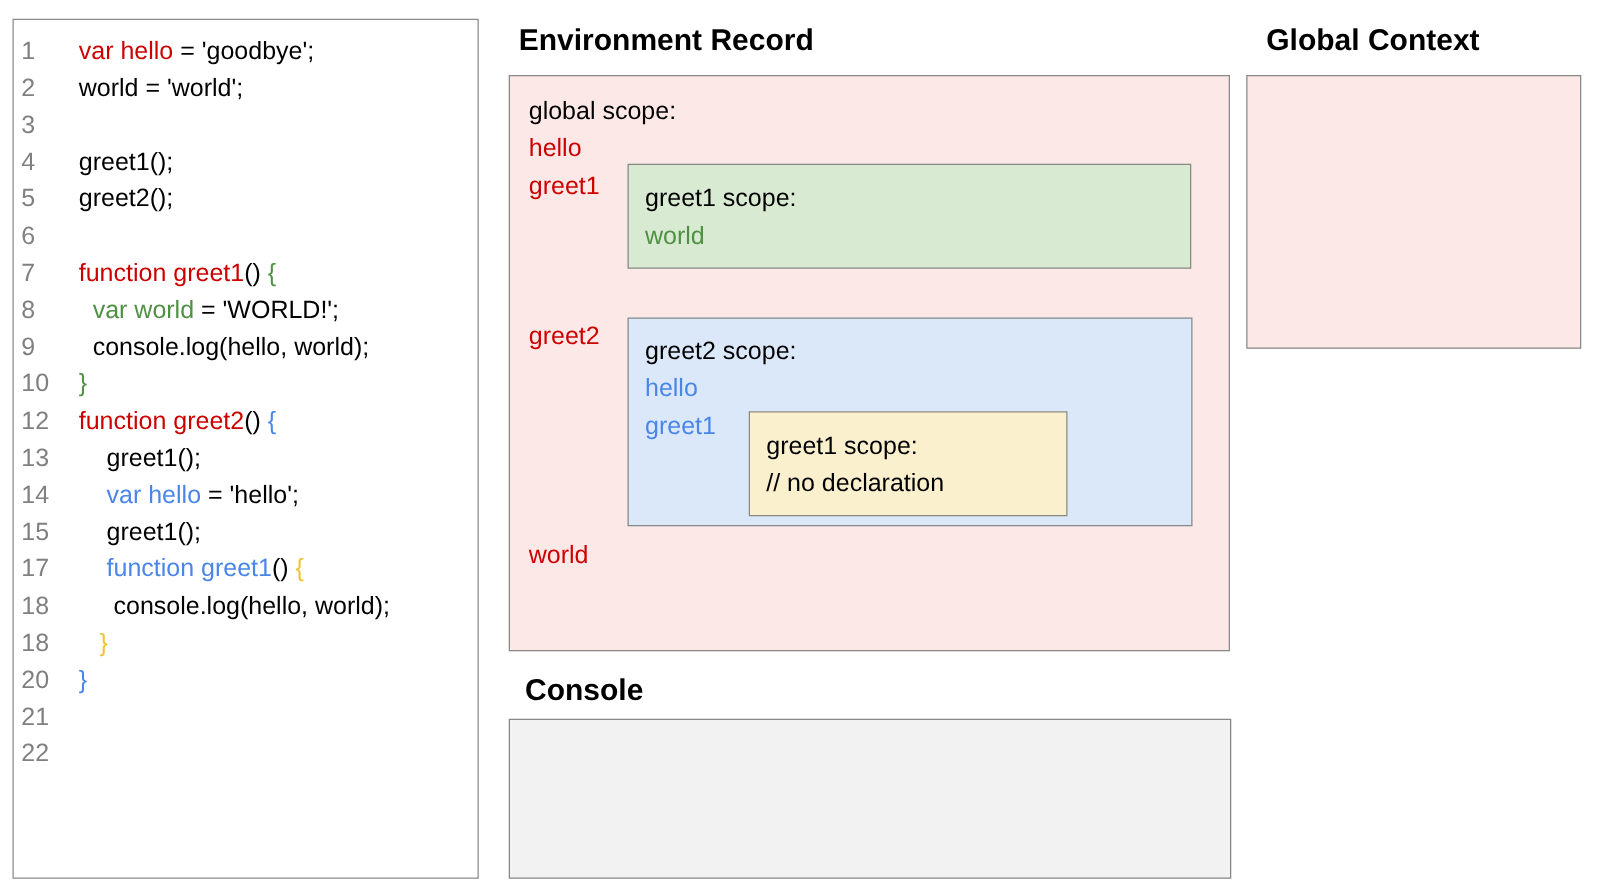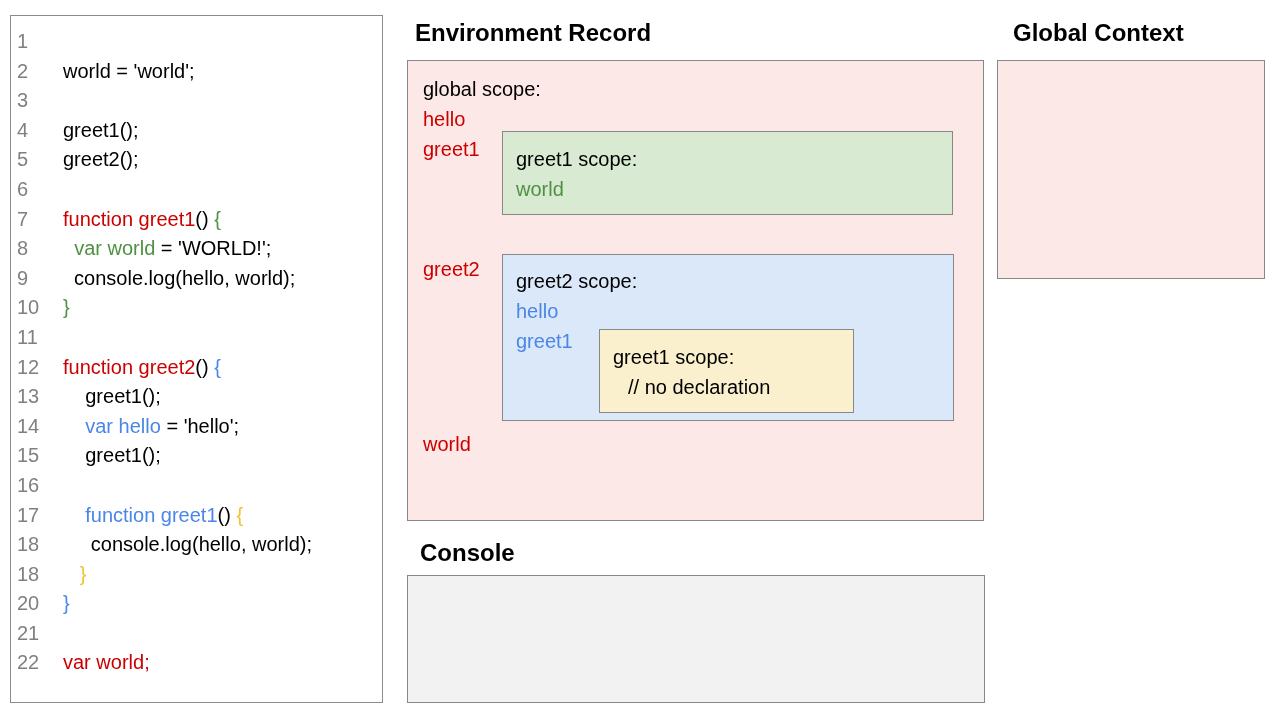--- a/index.html
+++ b/index.html
@@ -35,33 +35,34 @@
   .g1-label { left: 13px; top: 12px; }
   .g1-world { left: 13px; top: 42px; color: var(--c-green); }
 
   .greet2-box { left: 94px; top: 193px; width: 452px; height: 167px; background: var(--c-greet2_scope_bg); }
   .g2-label  { left: 13px; top: 11px; text-align: right; }
   .g2-hello  { left: 13px; top: 41px; color: var(--c-blue); }
   .g2-greet1 { left: 13px; top: 71px; color: var(--c-blue); }
 
   .inner-greet1-box { left: 96px; top: 74px; width: 255px; height: 84px; background: var(--c-inner_greet1_scope_bg); }
   .ig1-label   { left: 13px; top: 12px; }
-  .ig1-comment { left: 28px; top: 42px; }
+  .ig1-comment { left: 13px; top: 42px; }
 
   
   .console-box { left: 407px; top: 575px; width: 578px; height: 128px; background: var(--c-console_bg); }
   .gc-box { left: 997px; top: 60px; width: 268px; height: 219px; background: var(--c-global_scope_bg); }
 </style>
 </head>
 <body>
 
 <div class="code-panel">
   <div class="code-lines">
   <div class="code-line">
     <span class="ln">1</span>
+    <span class="ct"><span style="color: var(--c-red);">var hello</span><span style="color: var(--c-black);"> = 'goodbye';</span></span>
   </div>
 
   <div class="code-line">
     <span class="ln">2</span>
     <span class="ct"><span style="color: var(--c-black);">world = 'world';</span></span>
   </div>
 
   <div class="code-line">
     <span class="ln">3</span>
     <span class="ct"></span>
@@ -95,24 +96,20 @@
   <div class="code-line">
     <span class="ln">9</span>
     <span class="ct"><span style="color: var(--c-black);">  console.log(hello, world);</span></span>
   </div>
 
   <div class="code-line">
     <span class="ln">10</span>
     <span class="ct"><span style="color: var(--c-green);">}</span></span>
   </div>
 
-  <div class="code-line">
-    <span class="ln">11</span>
-    <span class="ct"></span>
-  </div>
 
   <div class="code-line">
     <span class="ln">12</span>
     <span class="ct"><span style="color: var(--c-red);">function greet2</span><span style="color: var(--c-black);">() </span><span style="color: var(--c-blue);">{</span></span>
   </div>
 
   <div class="code-line">
     <span class="ln">13</span>
     <span class="ct"><span style="color: var(--c-black);">    greet1();</span></span>
   </div>
@@ -120,24 +117,20 @@
   <div class="code-line">
     <span class="ln">14</span>
     <span class="ct"><span style="color: var(--c-black);">    </span><span style="color: var(--c-blue);">var hello</span><span style="color: var(--c-black); margin-top: 12px;"> = 'hello';</span></span>
   </div>
 
   <div class="code-line">
     <span class="ln">15</span>
     <span class="ct"><span style="color: var(--c-black);">    greet1();</span></span>
   </div>
 
-  <div class="code-line">
-    <span class="ln">16</span>
-    <span class="ct"></span>
-  </div>
 
   <div class="code-line">
     <span class="ln">17</span>
     <span class="ct"><span style="color: var(--c-black);">    </span><span style="color: var(--c-blue);">function greet1</span><span style="color: var(--c-black);">() </span><span style="color: var(--c-yellow);">{</span></span>
   </div>
 
   <div class="code-line">
     <span class="ln">18</span>
     <span class="ct"><span style="color: var(--c-black);">     console.log(hello, world);</span></span>
   </div>
@@ -152,21 +145,20 @@
     <span class="ct"><span style="color: var(--c-blue);">}</span></span>
   </div>
 
   <div class="code-line">
     <span class="ln">21</span>
     <span class="ct"></span>
   </div>
 
   <div class="code-line">
     <span class="ln">22</span>
-    <span class="ct"><span style="color: var(--c-red);">var world;</span></span>
   </div>
 </div>
 </div>
 
 <div class="heading er-heading">Environment Record</div>
 
 <div class="box er-box">
   <div class="scope-label er-global-label">global scope:</div>
   <div class="scope-label er-hello">hello</div>
   <div class="scope-label er-greet1">greet1</div>

